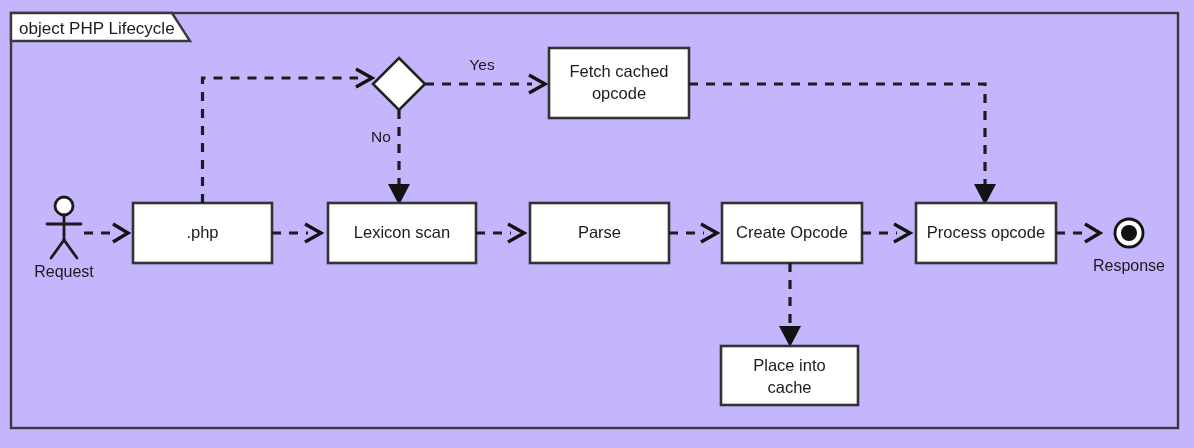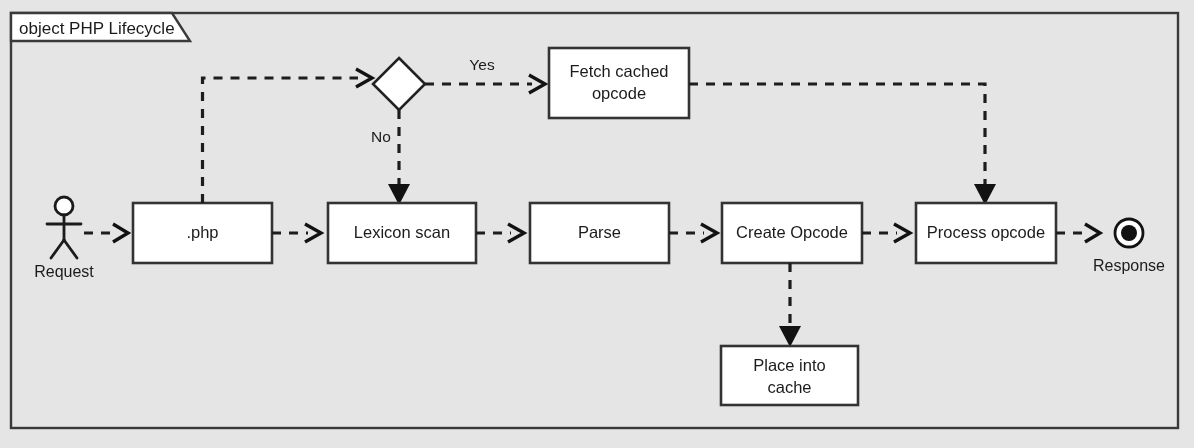--- a/index.html
+++ b/index.html
@@ -8,21 +8,21 @@
     padding: 0;
     background: #ffffff;
   }
   body {
     font-family: "Liberation Sans", sans-serif;
   }
   #canvas {
     position: relative;
     width: 1194px;
     height: 448px;
-    background: #e5e5e5;
+    background: #c4b5fd;
     overflow: hidden;
     text-decoration: underline;
   }
   svg#diagram {
     display: block;
     width: 1194px;
     height: 448px;
   }
   .frame-border {
     fill: none;

